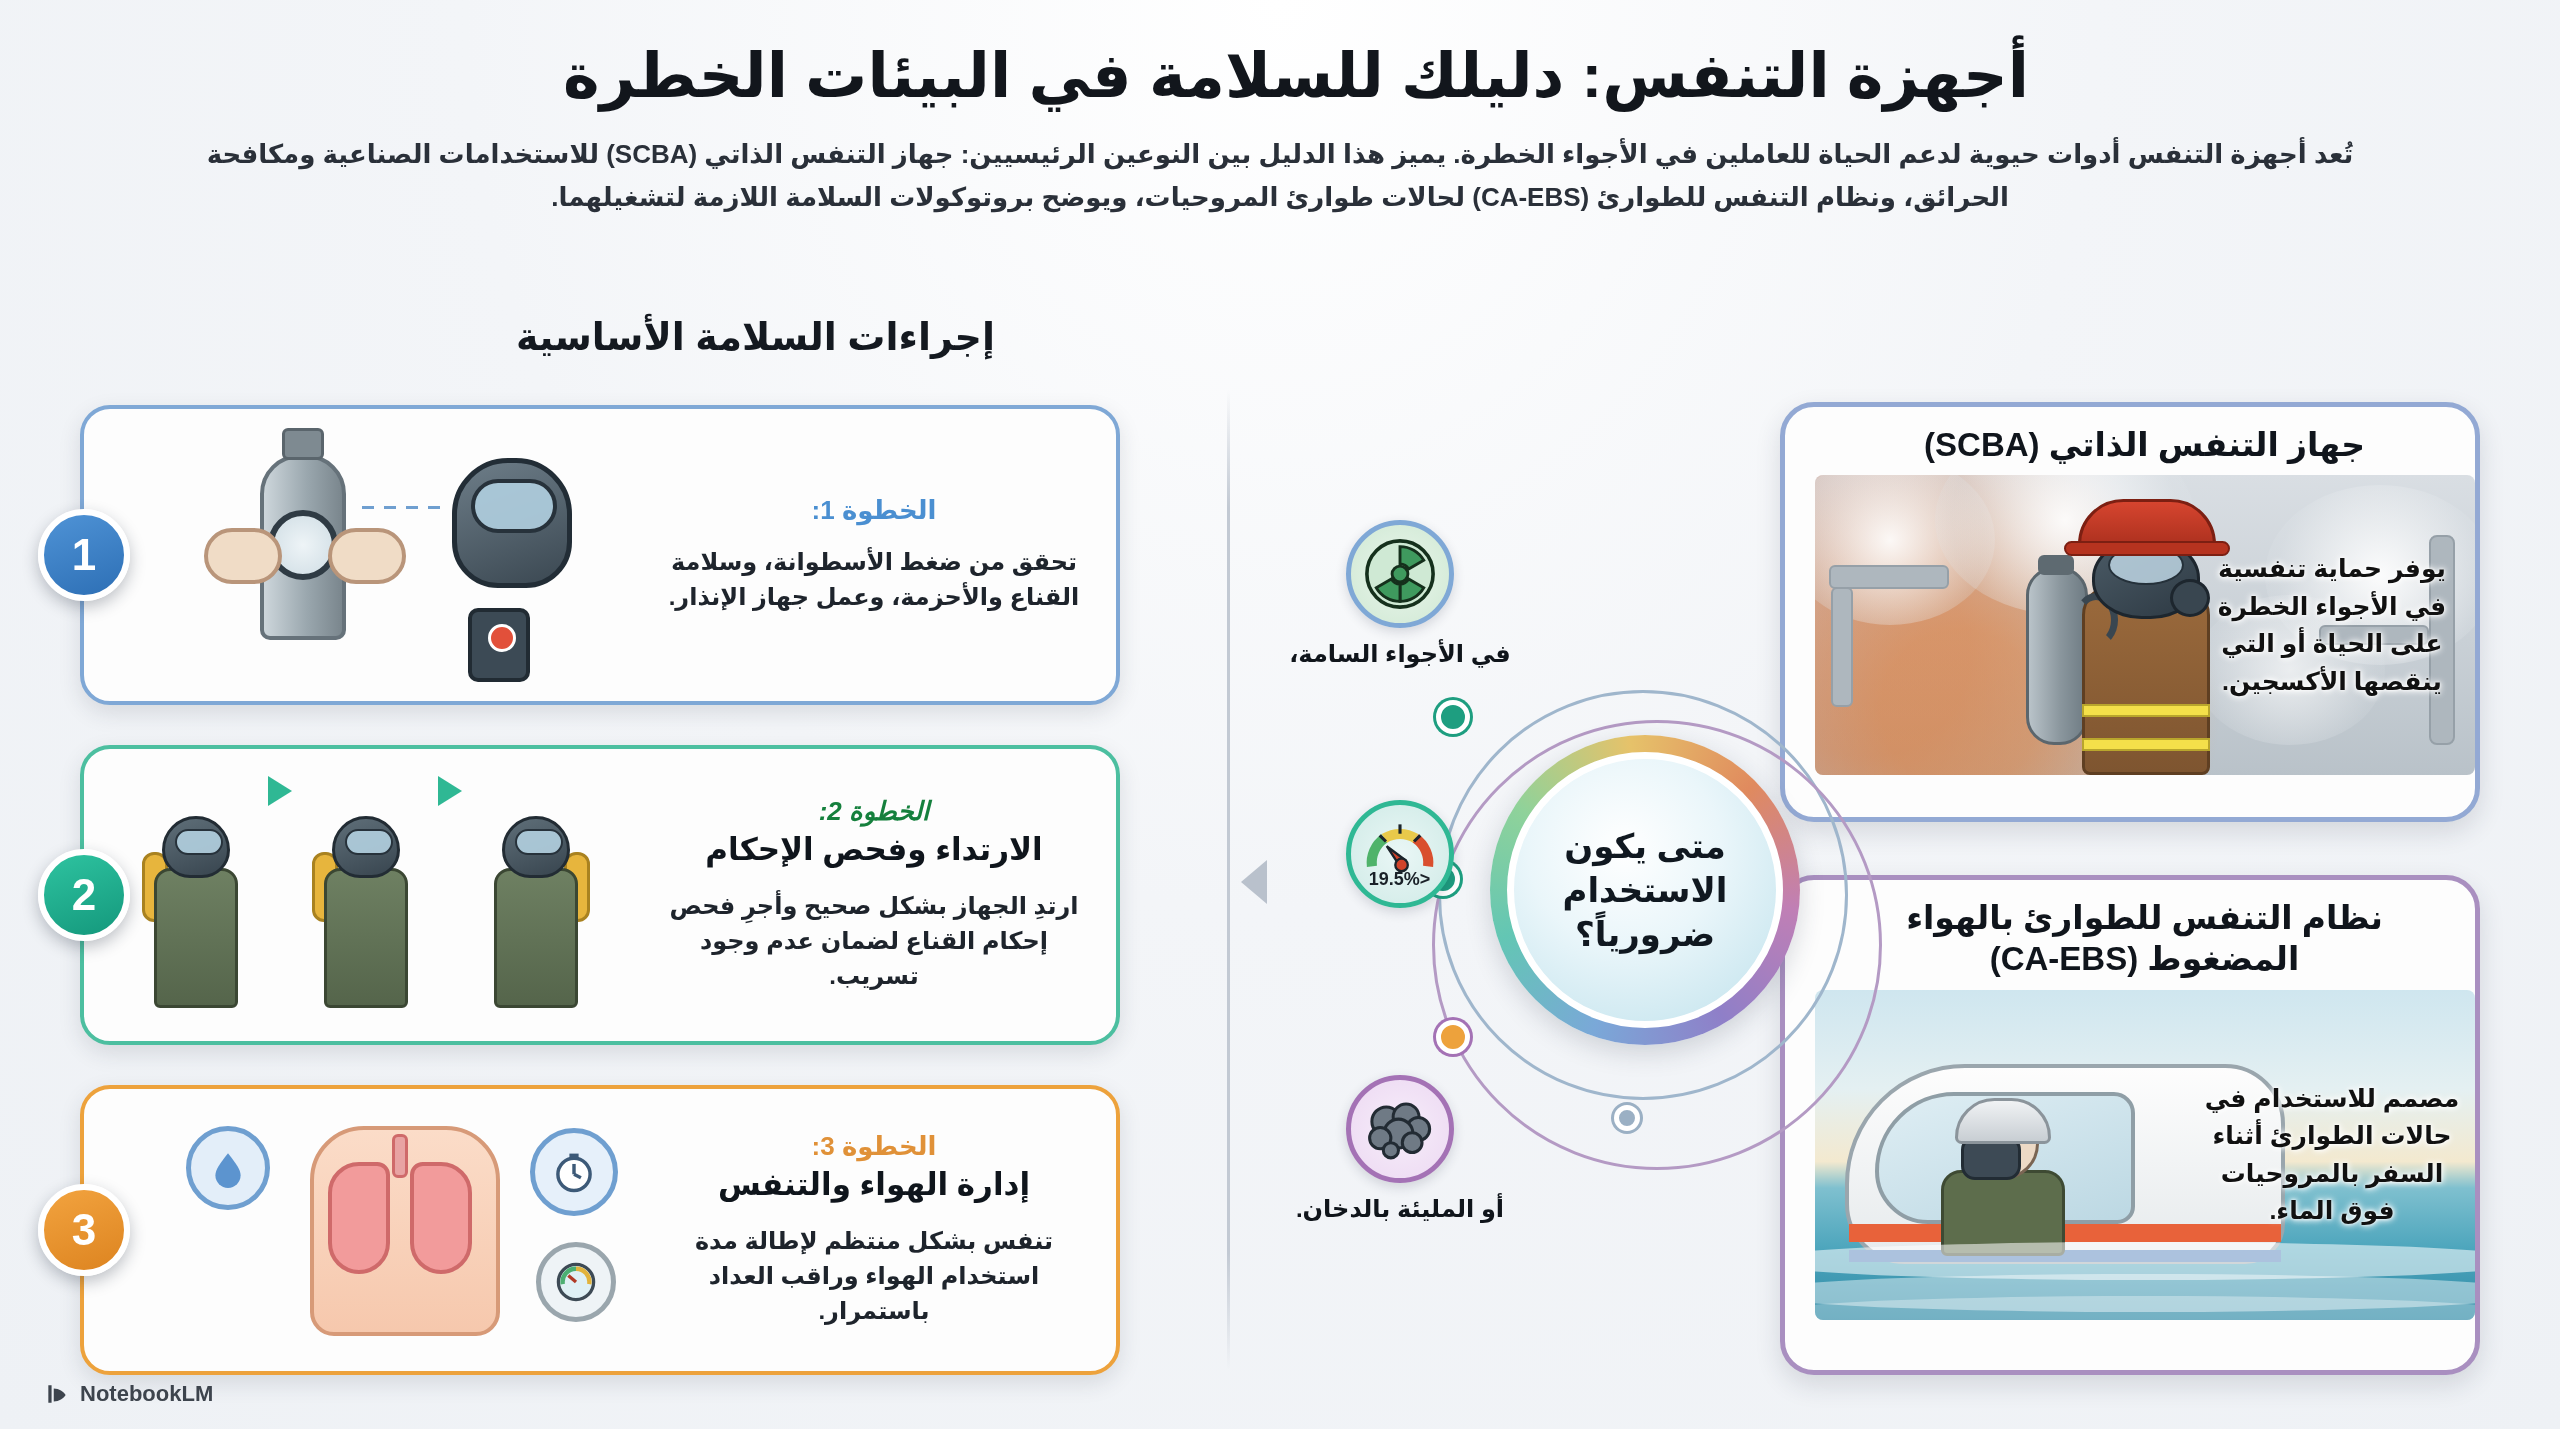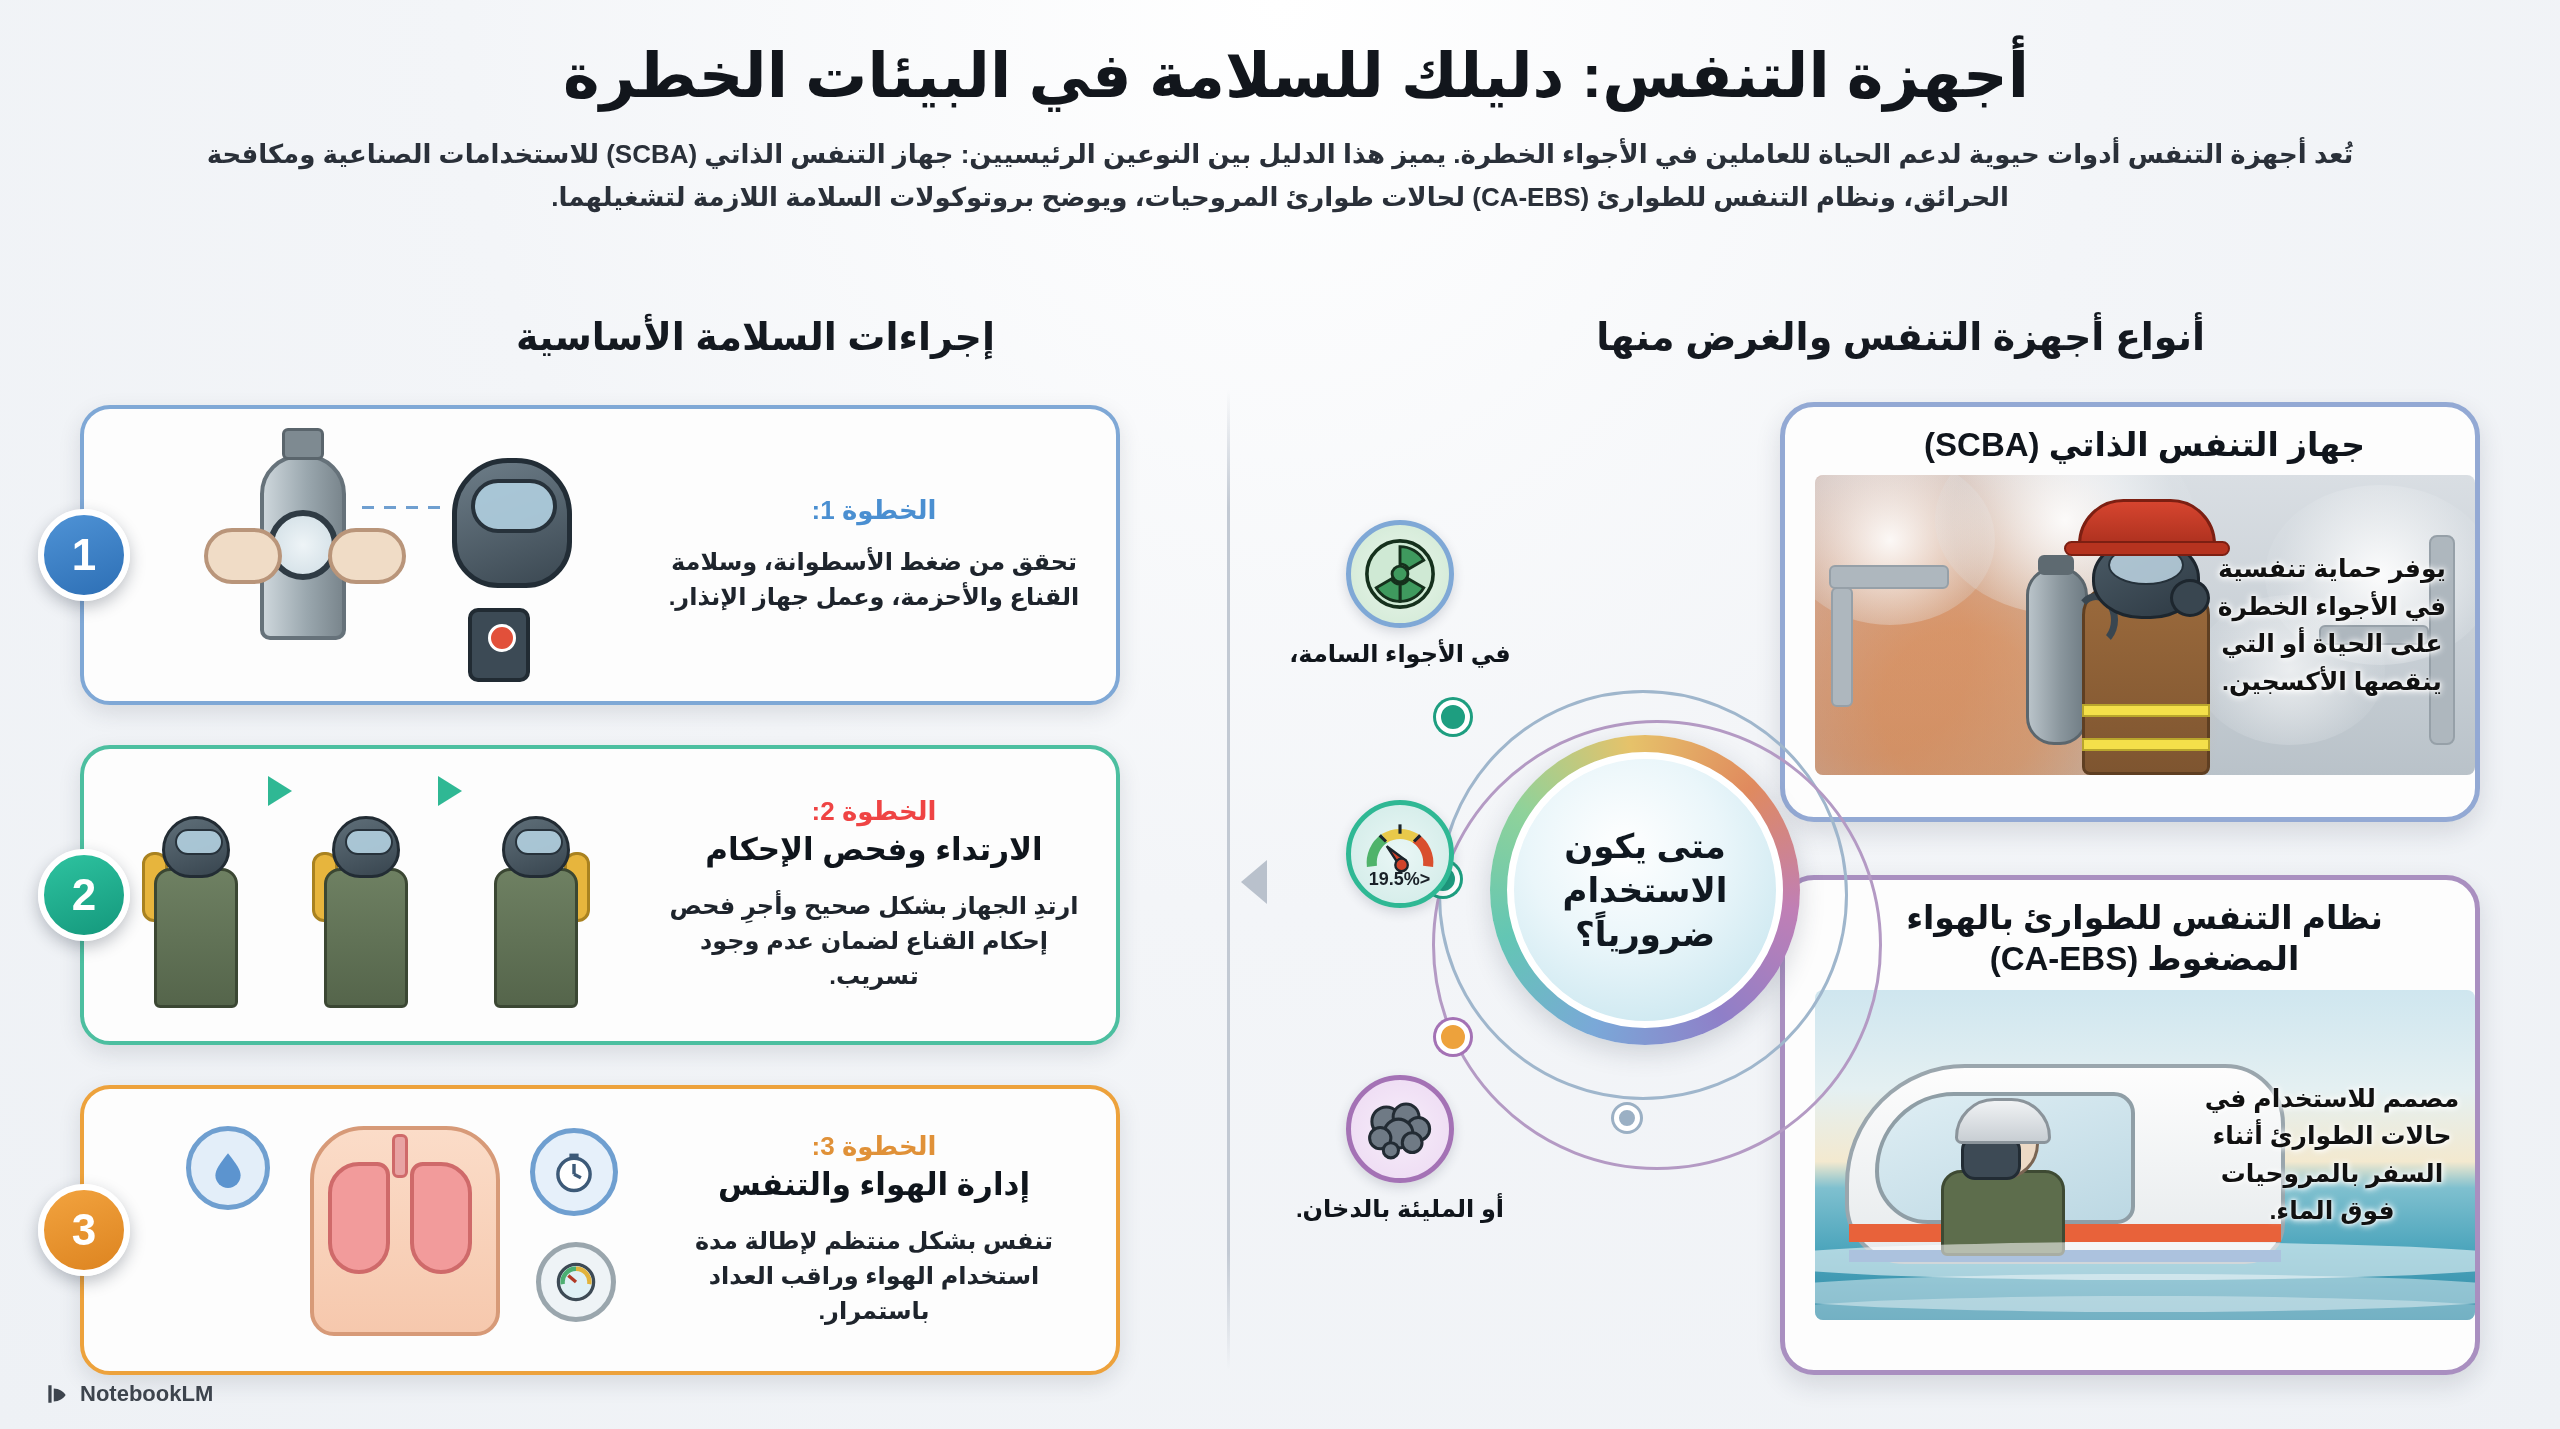--- a/index.html
+++ b/index.html
@@ -174,21 +174,21 @@
     box-shadow: 0 8px 22px rgba(35,45,65,.13);
     display: flex; align-items: center;
   }
   .step-card.s1 { top: 405px;  height: 300px; border-color: #7fa8d6; }
   .step-card.s2 { top: 745px;  height: 300px; border-color: #4cbfa0; }
   .step-card.s3 { top: 1085px; height: 290px; border-color: #eda23c; }
 
   .step-text { width: 460px; padding: 0 34px 0 10px; text-align: center; }
   .step-kicker { font-size: 26px; font-weight: 800; margin-bottom: 4px; }
   .s1 .step-kicker { color: #4a8fd1; }
-  .s2 .step-kicker { color: #ef4444; }
+  .s2 .step-kicker { color: #15803d; font-style: italic; }
   .s3 .step-kicker { color: #e09138; }
   .step-title { font-size: 31px; font-weight: 800; color: #0f151c; margin-bottom: 10px; line-height: 1.25; }
   .step-desc  { font-size: 24px; font-weight: 700; color: #1e242c; line-height: 1.45; margin-top: 19px; }
 
   .step-illus { flex: 1; height: 84%; position: relative; margin-left: 16px; }
 
   .badge {
     position: absolute; width: 92px; height: 92px; border-radius: 50%;
     display: flex; align-items: center; justify-content: center;
     color: #fff; font-size: 44px; font-weight: 800;
@@ -246,21 +246,20 @@
 </head>
 <body>
 
 <div class="page">
 
   <div class="header">
     <h1 class="title">أجهزة التنفس: دليلك للسلامة في البيئات الخطرة</h1>
     <p class="subtitle">تُعد أجهزة التنفس أدوات حيوية لدعم الحياة للعاملين في الأجواء الخطرة. يميز هذا الدليل بين النوعين الرئيسيين: جهاز التنفس الذاتي (SCBA) للاستخدامات الصناعية ومكافحة الحرائق، ونظام التنفس للطوارئ (CA-EBS) لحالات طوارئ المروحيات، ويوضح بروتوكولات السلامة اللازمة لتشغيلهما.</p>
   </div>
 
-  <div class="sec-head left">أنواع أجهزة التنفس والغرض منها</div>
   <div class="sec-head right">إجراءات السلامة الأساسية</div>
 
   <div class="divider"></div>
   <div class="arrow-head"></div>
 
   <div class="dev-card scba">
     <div class="dev-title">جهاز التنفس الذاتي (SCBA)</div>
     <div class="dev-body">
       <div class="illus fire">
         <div class="fire-bg"></div>

